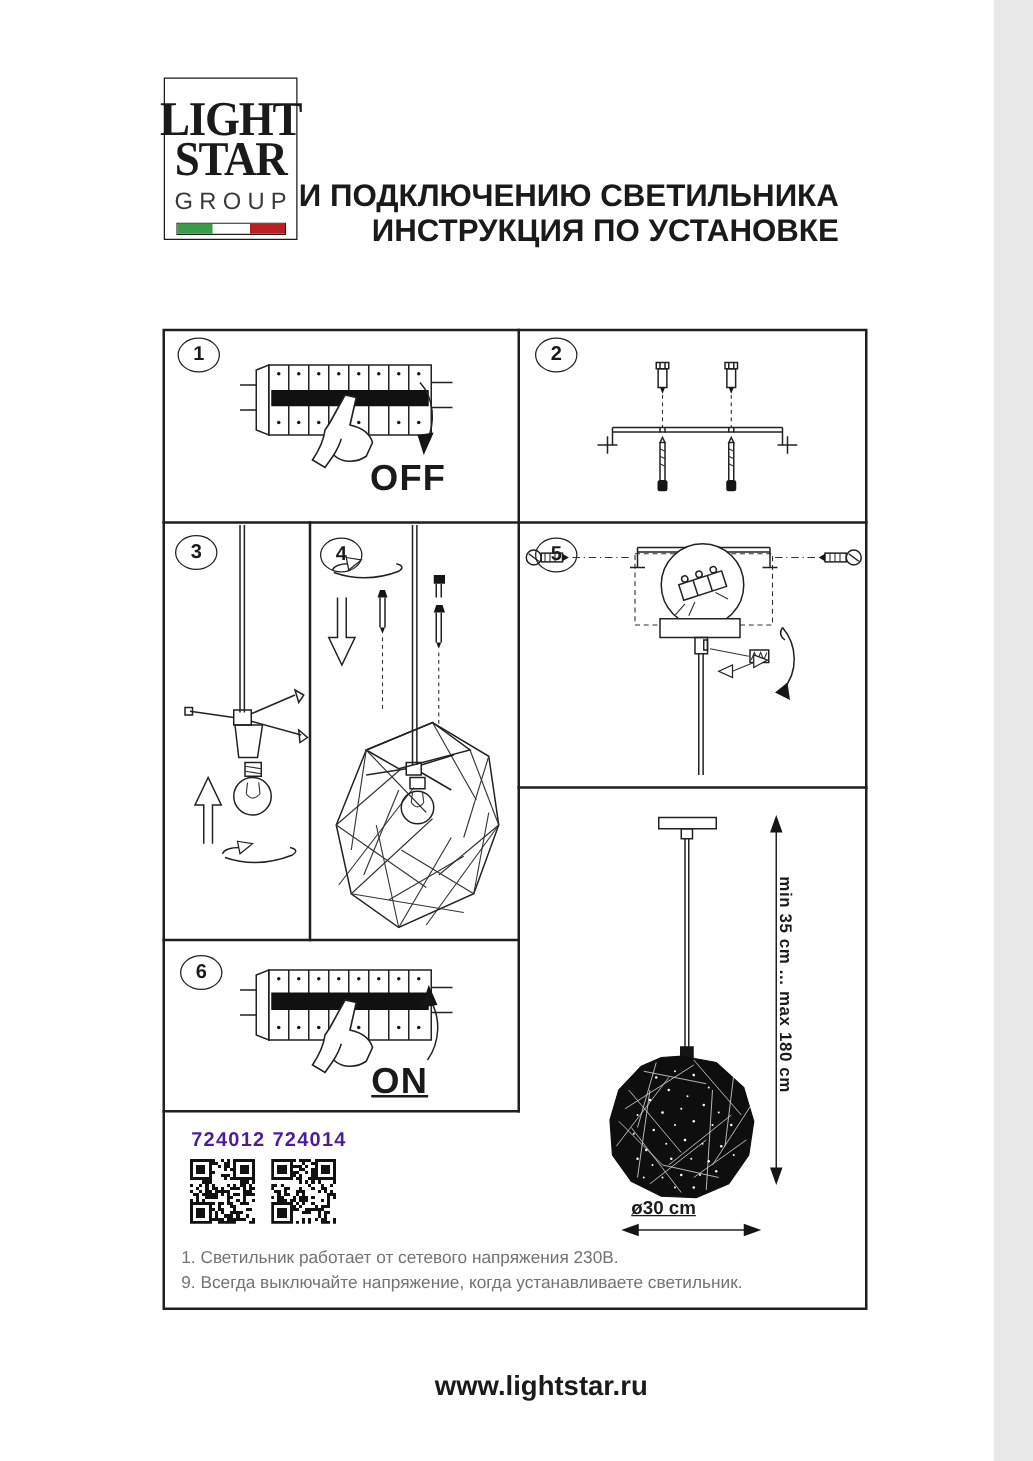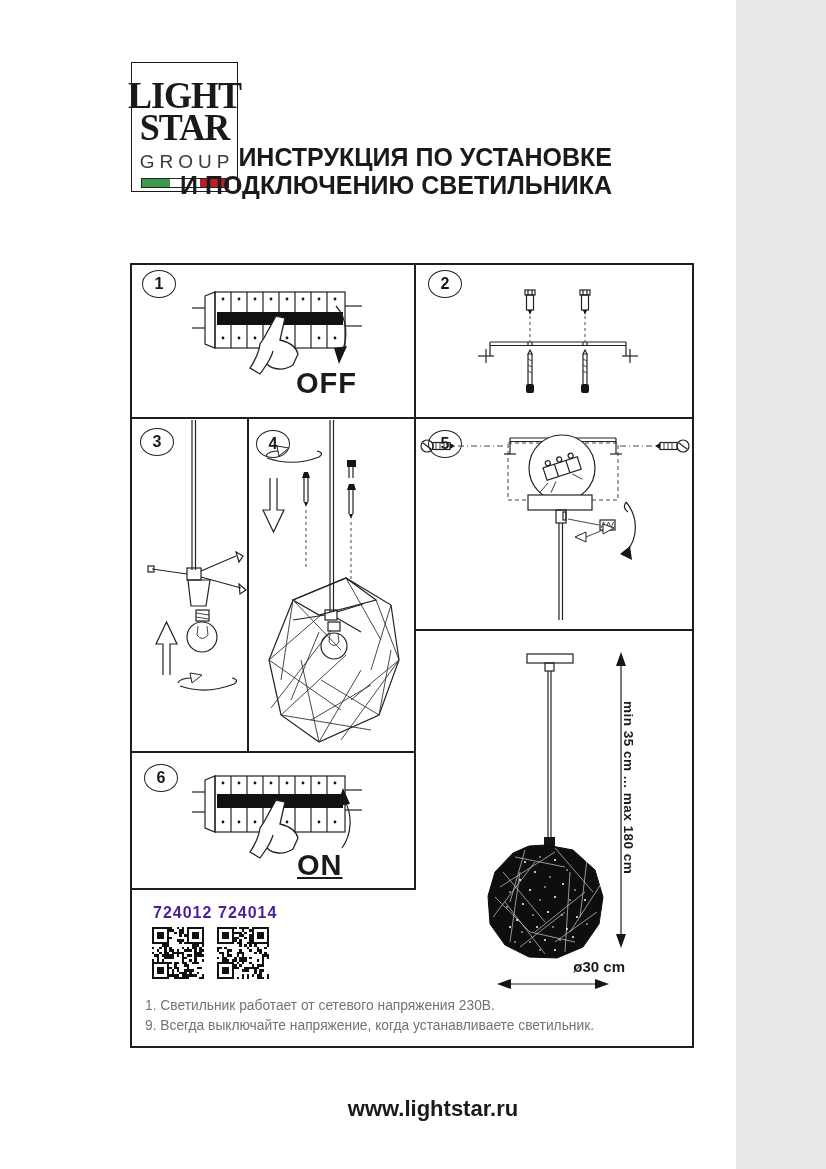--- a/index.html
+++ b/index.html
@@ -1,16 +1,16 @@
 <!DOCTYPE html>
 <html><head>
 <meta charset="utf-8">
 <style>
   html,body{margin:0;padding:0;background:#e8e8e8;}
-  #page{position:relative;width:736px;height:1169px;background:#fff;overflow:hidden;
+  #page{position:relative;width:795px;height:1169px;background:#fff;overflow:hidden;
         font-family:"Liberation Sans",sans-serif;color:#1a1a1a;}
   .abs{position:absolute;}
   .line{position:absolute;background:#1f1f1f;}
   
   .logo-box{left:131px;top:62px;width:107px;height:130px;border:1.5px solid #1a1a1a;
             display:flex;flex-direction:column;align-items:center;justify-content:flex-start;box-sizing:border-box;}
   .logo-word{font-family:"Liberation Serif",serif;font-weight:bold;font-size:36px;line-height:.82;
              letter-spacing:-1px;margin-top:2px;transform:scaleY(1.08);}
   .logo-word.first{margin-top:18px;}
   .logo-group{font-size:19px;letter-spacing:5px;color:#3a3a3a;margin-top:9px;margin-left:5px;}
@@ -20,21 +20,21 @@
   .hdr-top{top:62px;font-size:24px;line-height:32px;}
   .hdr-instr{top:143px;font-size:25px;line-height:28px;}
   
   .badge{width:34px;height:28px;border:1.6px solid #222;border-radius:50%;
          display:flex;align-items:center;justify-content:center;
          font-size:16px;font-weight:bold;box-sizing:border-box;background:#fff;}
   .cap{font-size:29px;font-weight:600;letter-spacing:1px;}
   .sku{font-size:16px;font-weight:bold;letter-spacing:1px;color:#4c1d95;}
   .notes{left:145px;top:996px;font-size:13.8px;line-height:19.5px;color:#737373;}
   .vdim{left:621px;top:701px;writing-mode:vertical-rl;font-size:13.5px;font-weight:bold;letter-spacing:.5px;}
-  .hdim{left:535px;top:958px;width:90px;text-align:right;font-size:15px;font-weight:bold;}
+  .hdim{left:505px;top:958px;width:90px;text-align:left;font-size:15px;font-weight:bold;text-decoration:underline;}
   .footer{left:0;top:1096px;width:826px;text-align:center;font-size:22px;font-weight:bold;padding-left:20px;}
   svg{display:block;}
   .ln{stroke:#222;stroke-width:1.2;fill:none;}
   .thin{stroke:#333;stroke-width:.9;fill:none;}
   .fill{fill:#151515;stroke:none;}
 </style>
 </head>
 <body>
 
 <div id="page">
@@ -44,22 +44,22 @@
     <div class="logo-word">STAR</div>
     <div class="logo-group">GROUP</div>
     <svg class="logo-flag" width="88" height="10" viewBox="0 0 88 10">
       <rect x="0.5" y="0.5" width="87" height="9" fill="#ffffff" stroke="#222" stroke-width="1"></rect>
       <rect x="1" y="1" width="28" height="8" fill="#3a9b4a"></rect>
       <rect x="59" y="1" width="28" height="8" fill="#bb1f24"></rect>
     </svg>
   </div>
 
   <div class="abs hdr hdr-instr">
+    <div>И ПОДКЛЮЧЕНИЮ СВЕТИЛЬНИКА</div>
     <div>ИНСТРУКЦИЯ ПО УСТАНОВКЕ</div>
-    <div>И ПОДКЛЮЧЕНИЮ СВЕТИЛЬНИКА</div>
   </div>
 
   <div class="abs" style="left:130px;top:263px;width:564px;height:785px;border:2px solid #1f1f1f;box-sizing:border-box;"></div>
   <div class="line" style="left:414px;top:263px;width:2px;height:627px;"></div>
   <div class="line" style="left:130px;top:417px;width:564px;height:2px;"></div>
   <div class="line" style="left:414px;top:629px;width:280px;height:2px;"></div>
   <div class="line" style="left:247px;top:417px;width:2px;height:336px;"></div>
   <div class="line" style="left:130px;top:751px;width:286px;height:2px;"></div>
   <div class="line" style="left:130px;top:888px;width:286px;height:2px;"></div>
 

